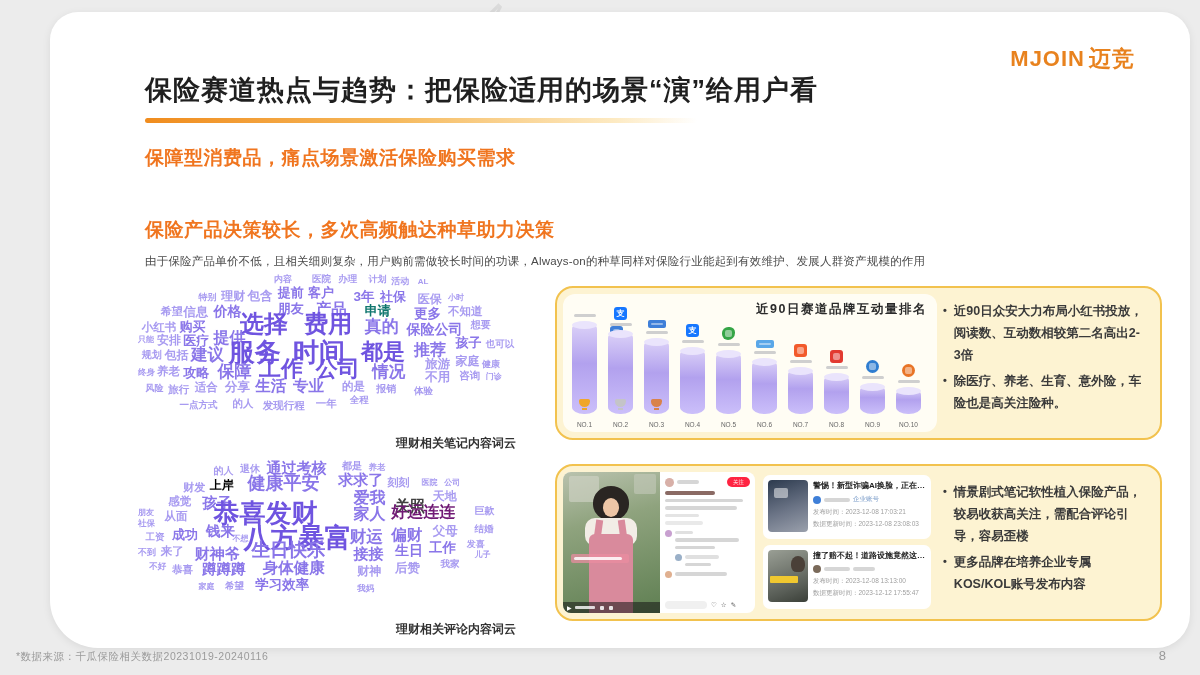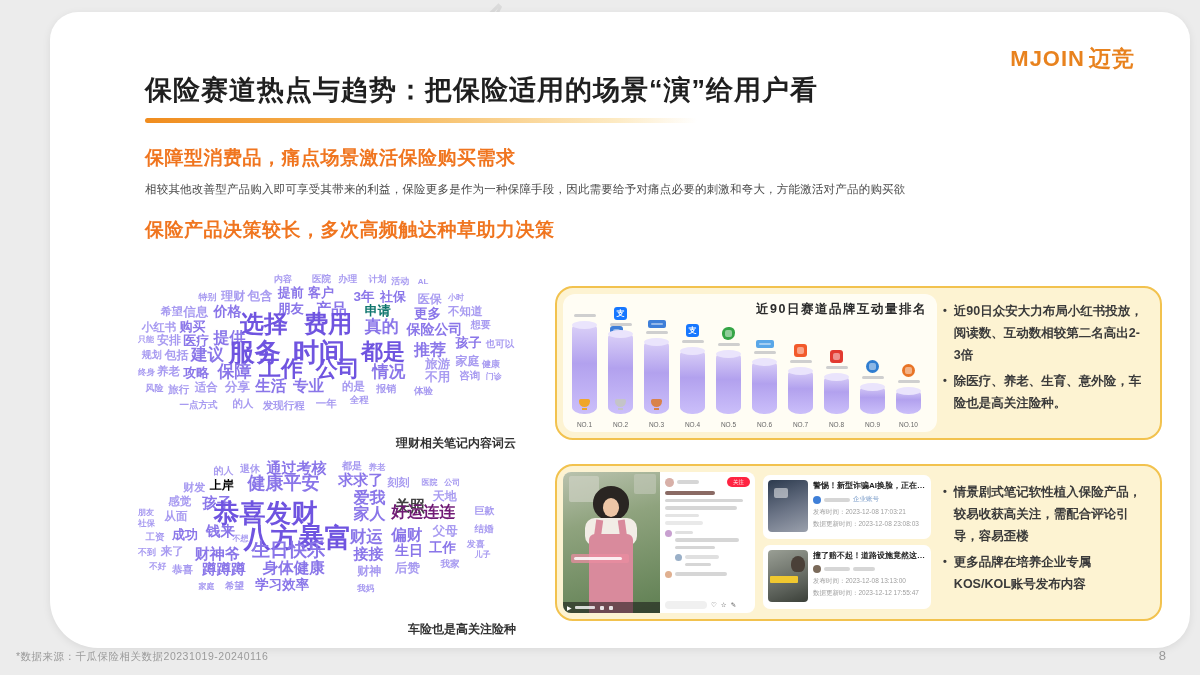--- a/index.html
+++ b/index.html
@@ -115,22 +115,22 @@
 
   <div class="card">
     <div class="logo">
       <span>MJOIN</span><span class="cn">迈竞</span>
     </div>
 
     <div class="page-title">保险赛道热点与趋势：把保险适用的场景“演”给用户看</div>
     <div class="title-underline"></div>
 
     <div class="sec-head" id="sec1-h">保障型消费品，痛点场景激活保险购买需求</div>
-    <div class="sec-body" id="sec1-b">相较其他改善型产品购入即可享受其带来的利益，保险更多是作为一种保障手段，因此需要给予对痛点必要的刺激和夸大，方能激活对产品的购买欲</div>
     <div class="sec-head" id="sec2-h">保险产品决策较长，多次高频触达种草助力决策</div>
+    <div class="sec-body" id="sec2-b">由于保险产品单价不低，且相关细则复杂，用户购前需做较长时间的功课，Always-on的种草同样对保险行业能起到有效维护、发展人群资产规模的作用</div>
 
     <div class="wordcloud" id="wc1">
       <div class="wc-area">
           <span class="wc-word" style="left: 36%; top: 2%; font-size: 9px; color: rgb(168, 155, 241);">内容</span>
           <span class="wc-word" style="left: 46%; top: 1%; font-size: 9.5px; color: rgb(168, 155, 241);">医院</span>
           <span class="wc-word" style="left: 53%; top: 1%; font-size: 9.5px; color: rgb(168, 155, 241);">办理</span>
           <span class="wc-word" style="left: 61%; top: 2%; font-size: 9px; color: rgb(168, 155, 241);">计划</span>
           <span class="wc-word" style="left: 67%; top: 3%; font-size: 9px; color: rgb(168, 155, 241);">活动</span>
           <span class="wc-word" style="left: 74%; top: 4%; font-size: 8px; color: rgb(168, 155, 241);">AL</span>
           <span class="wc-word" style="left: 16%; top: 13%; font-size: 9px; color: rgb(168, 155, 241);">特别</span>
@@ -249,21 +249,21 @@
           <span class="wc-word" style="left: 17%; top: 65%; font-size: 14.5px; color: rgb(138, 118, 233);">蹲蹲蹲</span>
           <span class="wc-word" style="left: 33%; top: 64%; font-size: 15.5px; color: rgb(138, 118, 233);">身体健康</span>
           <span class="wc-word" style="left: 58%; top: 67%; font-size: 12px; color: rgb(168, 155, 241);">财神</span>
           <span class="wc-word" style="left: 68%; top: 65%; font-size: 12.5px; color: rgb(168, 155, 241);">后赞</span>
           <span class="wc-word" style="left: 80%; top: 63%; font-size: 9.5px; color: rgb(168, 155, 241);">我家</span>
           <span class="wc-word" style="left: 16%; top: 78%; font-size: 8px; color: rgb(168, 155, 241);">家庭</span>
           <span class="wc-word" style="left: 23%; top: 77%; font-size: 9.5px; color: rgb(168, 155, 241);">希望</span>
           <span class="wc-word" style="left: 31%; top: 75%; font-size: 13.5px; color: rgb(138, 118, 233);">学习效率</span>
           <span class="wc-word" style="left: 58%; top: 79%; font-size: 8.5px; color: rgb(168, 155, 241);">我妈</span>
         </div>
-      <div class="wc-caption">车险也是高关注险种</div>
+      <div class="wc-caption">理财相关评论内容词云</div>
     </div>
 
     <div class="ypanel" id="panel-chart">
       <div class="chart-white">
         <div class="chart-title">近90日赛道品牌互动量排名</div>
       <div class="bar" style="left: 9px; height: 92px;"></div>
           <div class="brand-ic logo" style="background: rgb(63, 127, 216); left: 15px; bottom: 121px;"></div>
           <div class="ic-label" style="left: 10.5px; bottom: 115px;"></div>
           <div class="trophy-icon" style="left: 16px; bottom: 25px; background: rgb(240, 166, 42);"></div>
           <div class="no-label" style="left: 3.5px;">NO.1</div>

